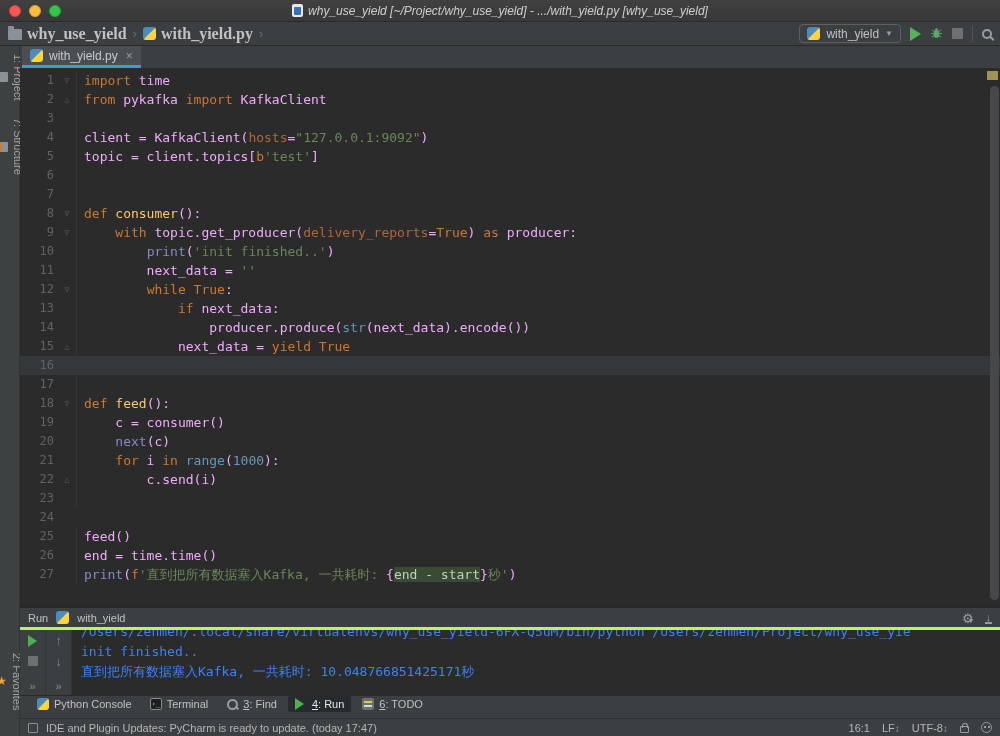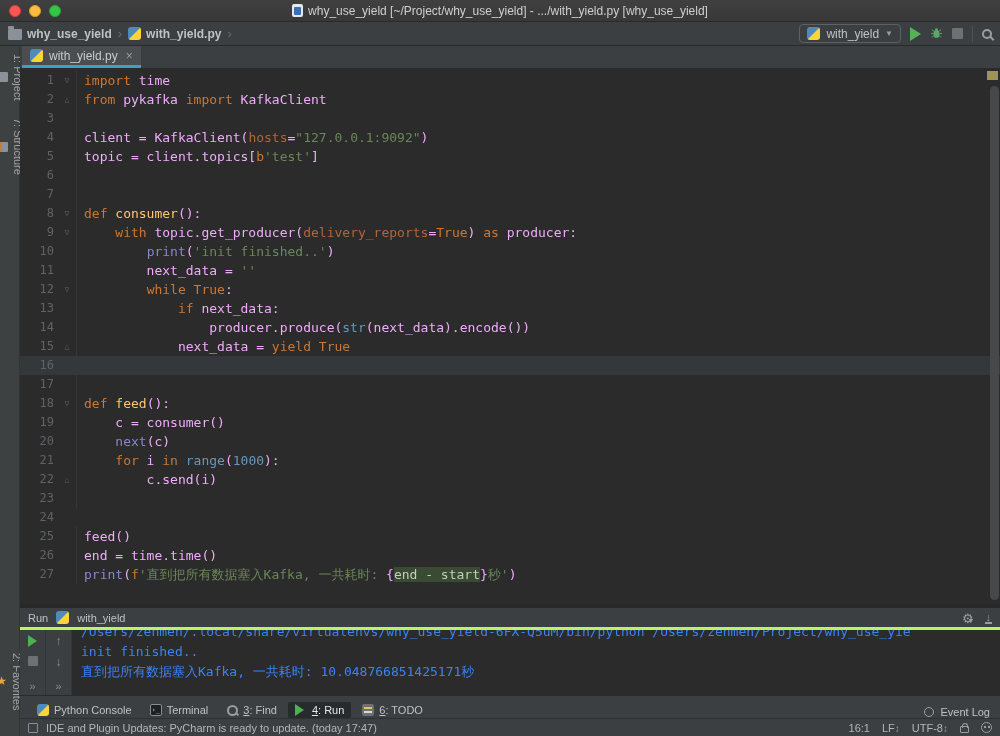--- a/index.html
+++ b/index.html
@@ -9,29 +9,29 @@
 
   
   .titlebar { height:22px; background:linear-gradient(#404040,#383838); display:flex; align-items:center;
               position:relative; border-bottom:1px solid #2A2A2A; flex:0 0 22px; }
   .traffic { display:flex; gap:8px; margin-left:9px; }
   .tl { width:12px; height:12px; border-radius:50%; }
   .tl.red { background:#FC5753; border:1px solid #DF3E39; }
   .tl.yellow { background:#FDBC40; border:1px solid #DE9F34; }
   .tl.green { background:#33C748; border:1px solid #27AA35; }
   .title-center { position:absolute; left:0; right:0; text-align:center; font-size:12px; color:#CFCFCF;
-                  display:flex; justify-content:center; align-items:flex-start; gap:5px; pointer-events:none; }
+                  display:flex; justify-content:center; align-items:flex-start; gap:5px; pointer-events:none;font-style:italic; }
   .pycharm-doc { width:11px; height:13px; background:#E8E8E8; border-radius:2px; position:relative; }
   .pycharm-doc::after { content:''; position:absolute; inset:3px 2px 2px; background:#3B6FB5; border-radius:1px; }
 
   
   .toolbar { height:24px; background:#3C3F41; border-bottom:1px solid #2A2A2A; display:flex;
              align-items:center; padding:0 8px; flex:0 0 24px; }
   .crumbs { display:flex; align-items:center; gap:5px; }
-  .crumb-label { font-size:12px; font-weight:bold; color:#BFC1C3; }
+  .crumb-label { font-size:16px; font-weight:bold; color:#BFC1C3;font-family:Liberation Serif, serif; }
   .crumb-sep { color:#6A6D6F; font-size:13px; margin:0 1px; }
   .icon-folder { width:14px; height:11px; background:#8A9199; border-radius:1px; position:relative; margin-top:1px; }
   .icon-folder::before { content:''; position:absolute; top:-3px; left:0; width:6px; height:3px;
                          background:#8A9199; border-radius:1px 1px 0 0; }
   .icon-py { width:13px; height:13px; border-radius:3px; flex:0 0 13px;
              background:linear-gradient(135deg,#4B8BBE 49%,#FFD43B 51%); }
   .toolbar-right { margin-left:auto; display:flex; align-items:center; gap:9px; }
   .run-config { display:flex; align-items:center; gap:6px; border:1px solid #5E6162; border-radius:4px;
                 padding:2px 7px; height:19px; }
   .run-config .name { font-size:12px; color:#BFC1C3; }
@@ -101,21 +101,21 @@
   .icon-stop-sm { width:10px; height:10px; background:#6E7071; border-radius:1px; }
   .arrow-btn { color:#8C8F91; font-size:12px; line-height:12px; }
   .expander { color:#8C8F91; font-size:11px; margin-top:auto; margin-bottom:3px; }
   .console { flex:1 1 auto; background:#2B2B2B; overflow:hidden; padding-left:9px; min-width:0; }
   .console-inner { margin-top:-8px; }
   .console-line { font-family:"DejaVu Sans Mono", monospace; font-size:13px; line-height:20px;
                   color:#3b82f6; white-space:pre; }
 
   
   .twbar { height:23px; background:#3C3F41; border-top:1px solid #2A2A2A; display:flex;
-           align-items:flex-end; padding:0 10px; gap:4px; flex:0 0 23px; }
+           align-items:flex-start; padding:0 10px; gap:4px; flex:0 0 23px; }
   .tw-item { display:flex; align-items:center; gap:5px; font-size:11px; color:#BFC1C3;
              padding:2px 7px; border-radius:2px; }
   .tw-item.active { background:#282B2D; color:#E4E6E8; }
   .tw-item u { text-decoration:underline; }
   .mini { width:12px; height:12px; flex:0 0 12px; }
   .tw-py { border-radius:3px; background:linear-gradient(135deg,#4B8BBE 49%,#FFD43B 51%); }
   .tw-term { background:#1E1F21; border:1px solid #8A8D8F; border-radius:2px; color:#C8CACC;
              font-size:7px; line-height:10px; text-align:center; font-family:"DejaVu Sans Mono",monospace; }
   .tw-find { position:relative; }
   .tw-find::before { content:''; position:absolute; top:1px; left:1px; width:7px; height:7px;

